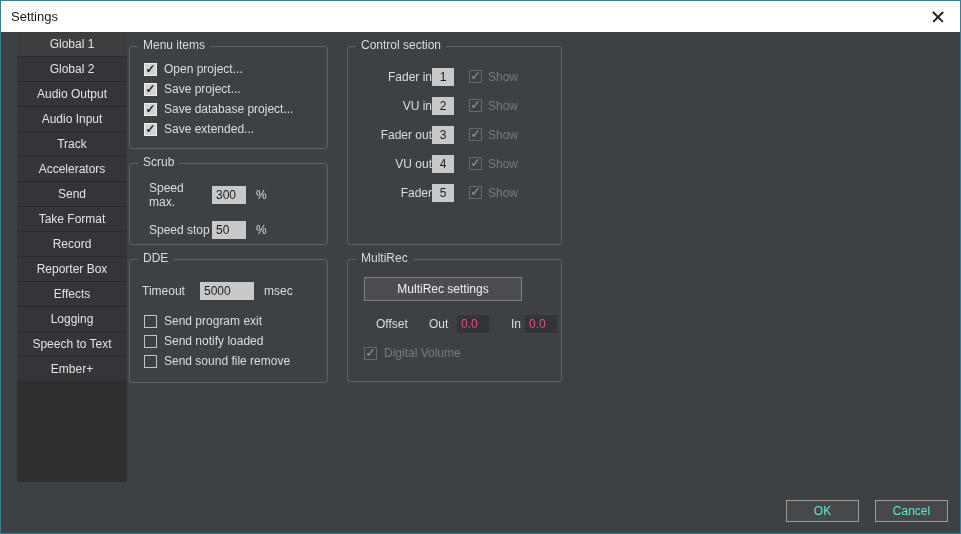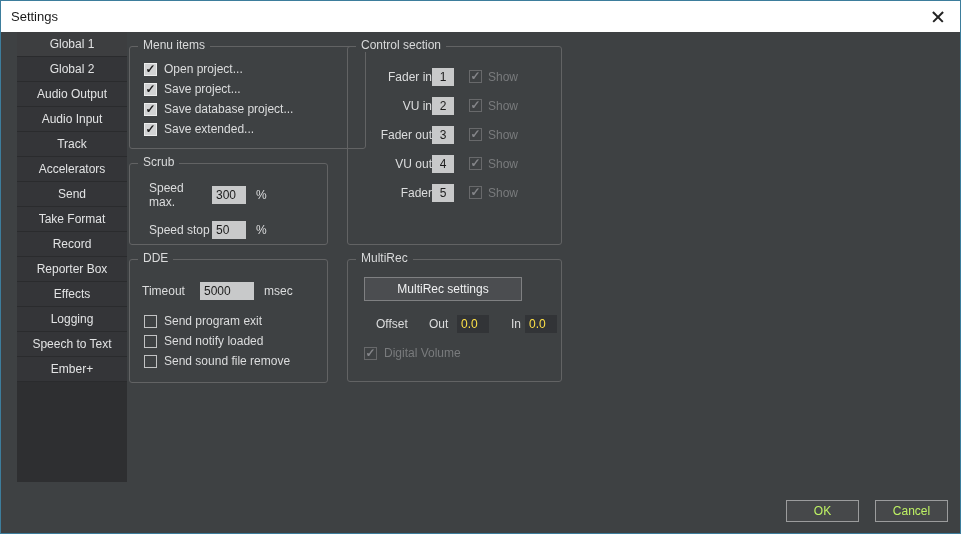--- a/index.html
+++ b/index.html
@@ -26,21 +26,21 @@
   .side-item { height:25px; background:#343538; border-bottom:1px solid #2a2b2d;
     display:flex; align-items:center; justify-content:center;
     font-size:12px; color:#e2e3e4; cursor:default; }
   .side-item.selected { background:#3d3e40; }
 
   
   .box { position:absolute; border:1px solid #626364; border-radius:3px; }
   .box-title { position:absolute; top:-9px; left:8px; background:#3e4143;
     padding:0 5px; font-size:12px; color:#d9dadb; white-space:nowrap; }
 
-  #box-menu    { left:128px; top:45px;  width:237px; height:103px; }
+  #box-menu    { left:128px; top:45px;  width:199px; height:103px; }
   #box-scrub   { left:128px; top:162px; width:199px; height:82px;padding-left:7px;  }
   #box-dde     { left:128px; top:258px; width:199px; height:124px; }
   #box-control { left:346px; top:45px;  width:215px; height:199px; }
   #box-multirec{ left:346px; top:258px; width:215px; height:123px; }
 
   .lbl { font-size:12px; color:#dcddde; }
   .lbl-dim { font-size:12px; color:#797b7d; }
 
   
   .cb { width:13px; height:13px; flex:0 0 13px; display:inline-flex;
@@ -49,21 +49,21 @@
   .cb.checked { background:#d2d3d4; border-color:#eceded; color:#1e1e1e; }
   .cb.checked::after { content:"✓"; font-size:12px; font-weight:bold;
     line-height:1; margin-top:-1px; }
   .cb.disabled { border-color:#68696b; color:#85868a; background:transparent; }
   .cb.disabled.checked { background:transparent; }
   .cb-row { display:flex; align-items:center; gap:7px; }
 
   
   .tin { border:none; background:#c8c9ca; color:#1c1c1c; font-size:12px;
     font-family:"Liberation Sans", sans-serif; height:18px; padding:0 4px; }
-  .tin.dis { background:#323437; color:#fde047; }
+  .tin.dis { background:#323437; color:#ec4899; }
 
   
   .menu-rows { padding:15px 0 0 14px; display:flex; flex-direction:column; gap:6px; }
 
   
   .scrub-rows { padding:17px 0 0 12px; display:flex; flex-direction:column; gap:12px; }
   .scrub-row { display:flex; align-items:center; }
   .scrub-row .lbl:first-child { width:63px; }
   .scrub-row .tin { width:34px; margin-right:10px; }
 
@@ -84,21 +84,21 @@
   .mr-btn { position:absolute; left:16px; top:17px; width:158px; height:24px;
     background:#4b4d50; border:1px solid #7f8082; color:#f0f1f2;
     font-size:12px; font-family:"Liberation Sans", sans-serif; }
   .mr-offset { position:absolute; left:28px; top:55px; display:flex;
     align-items:center; }
   .mr-offset .tin { width:32px; }
   .mr-digital { position:absolute; left:16px; top:86px; }
 
   
   .btn { position:absolute; width:73px; height:22px; background:#46484a;
-    border:1px solid #9b9c9d; color:#bef264; font-size:12px;
+    border:1px solid #9b9c9d; color:#5eead4; font-size:12px;
     font-family:"Liberation Sans", sans-serif; }
   #btn-ok { left:785px; top:499px; }
   #btn-cancel { left:874px; top:499px; }
 </style>
 </head>
 <body>
 
 <div class="window">
 
   <div class="titlebar">

